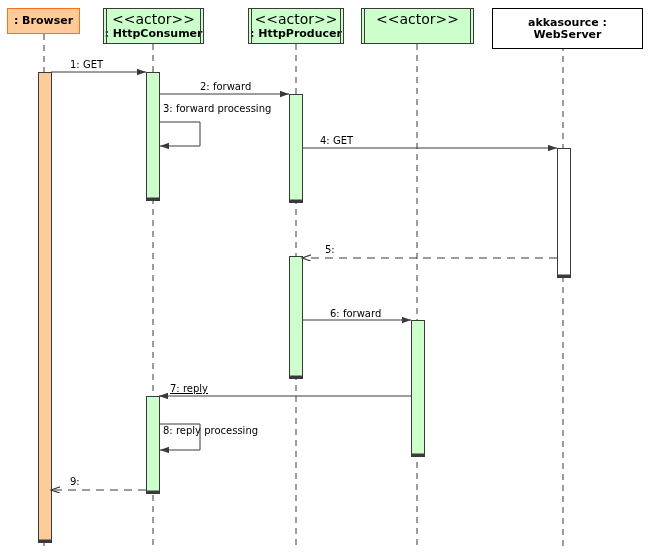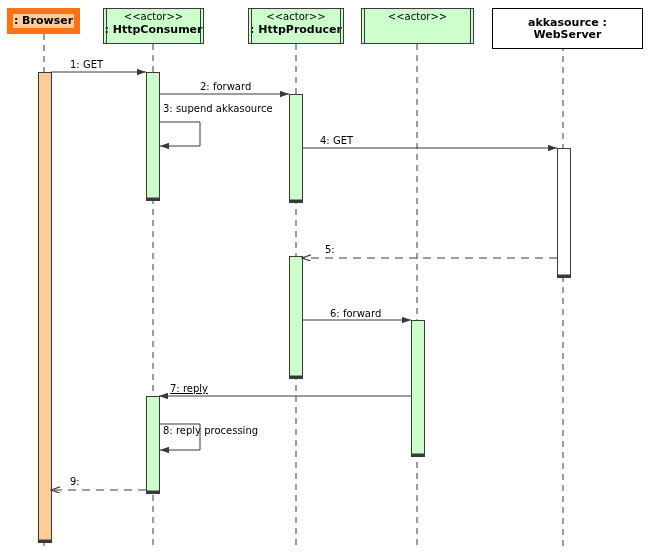--- a/index.html
+++ b/index.html
@@ -41,41 +41,41 @@
   .participant.plain {
     background: #FFFFFF;
     border: 1px solid #000000;
     display: flex;
     align-items: center;
     justify-content: center;
     padding-top: 0;
   }
   .participant.browser {
     background: #FFCC99;
-    border: 6px solid #f97316;
+    border: 1px solid #f97316;
     display: flex;
     align-items: center;
     justify-content: center;
     padding-top: 0;
   }
   
   .participant.actor::before,
   .participant.actor::after {
     content: "";
     position: absolute;
     top: 0;
     bottom: 0;
     width: 0;
     border-left: 1px solid #3a3a3a;
   }
   .participant.actor::before { left: 2px; }
   .participant.actor::after  { right: 2px; }
 
   .stereotype {
-    font-size: 10px;
+    font-size: 14px;
     color: #000;
     font-weight: normal;
     letter-spacing: 0px;
     display: block;
   }
   .pname {
     font-size: 11px;
     color: #000;
     font-weight: bold;
     display: block;
@@ -162,21 +162,21 @@
         <span class="stereotype">&lt;&lt;actor&gt;&gt;</span>
       </div>
       <div class="participant plain" style="left: 492px; top: 8px; width: 151px; height: 41px;">
         <span class="pname-single">akkasource : WebServer</span>
       </div>
     </div>
 
   <div id="labels-layer">
       <div class="msg-label" style="left: 70px; top: 60px;">1: GET</div>
       <div class="msg-label" style="left: 200px; top: 82px;">2: forward</div>
-      <div class="msg-label" style="left: 163px; top: 104px;">3: supend akkasource</div>
+      <div class="msg-label" style="left: 163px; top: 104px;">3: forward processing</div>
       <div class="msg-label" style="left: 320px; top: 136px; text-align: center;">4: GET</div>
       <div class="msg-label" style="left: 325px; top: 245px;">5:</div>
       <div class="msg-label" style="left: 330px; top: 309px;">6: forward</div>
       <div class="msg-label" style="left: 170px; top: 384px; text-decoration: underline;">7: reply</div>
       <div class="msg-label" style="left: 163px; top: 426px;">8: reply processing</div>
       <div class="msg-label" style="left: 70px; top: 477px;">9:</div>
     </div>
 
 </div>
 

